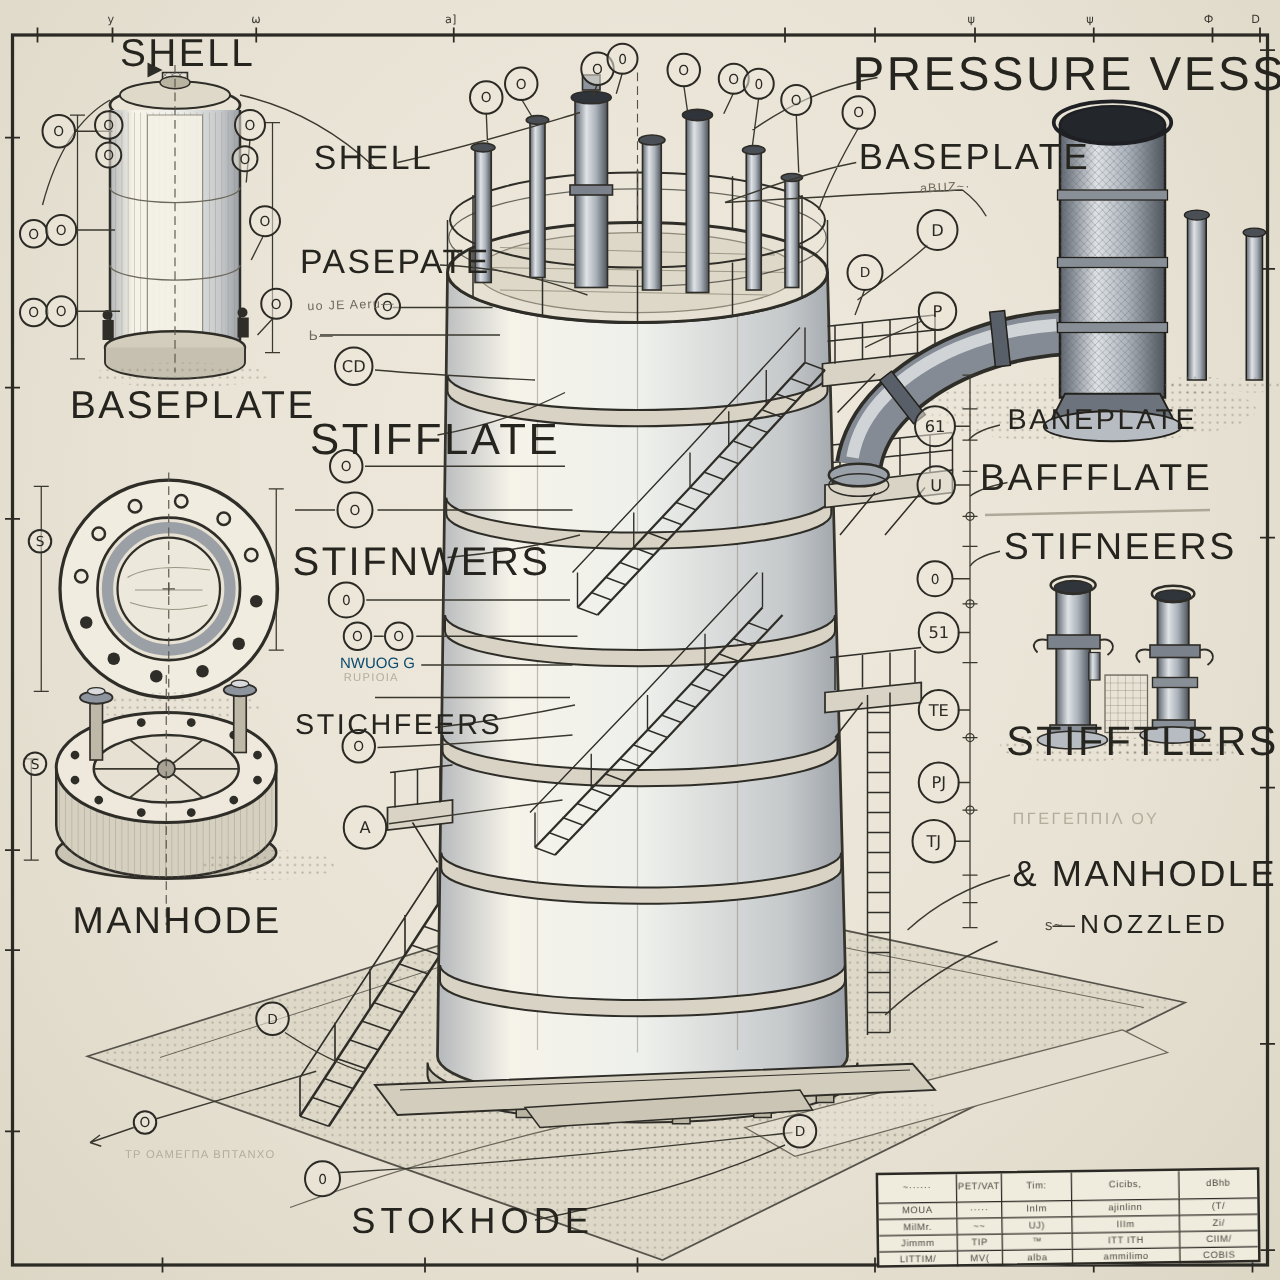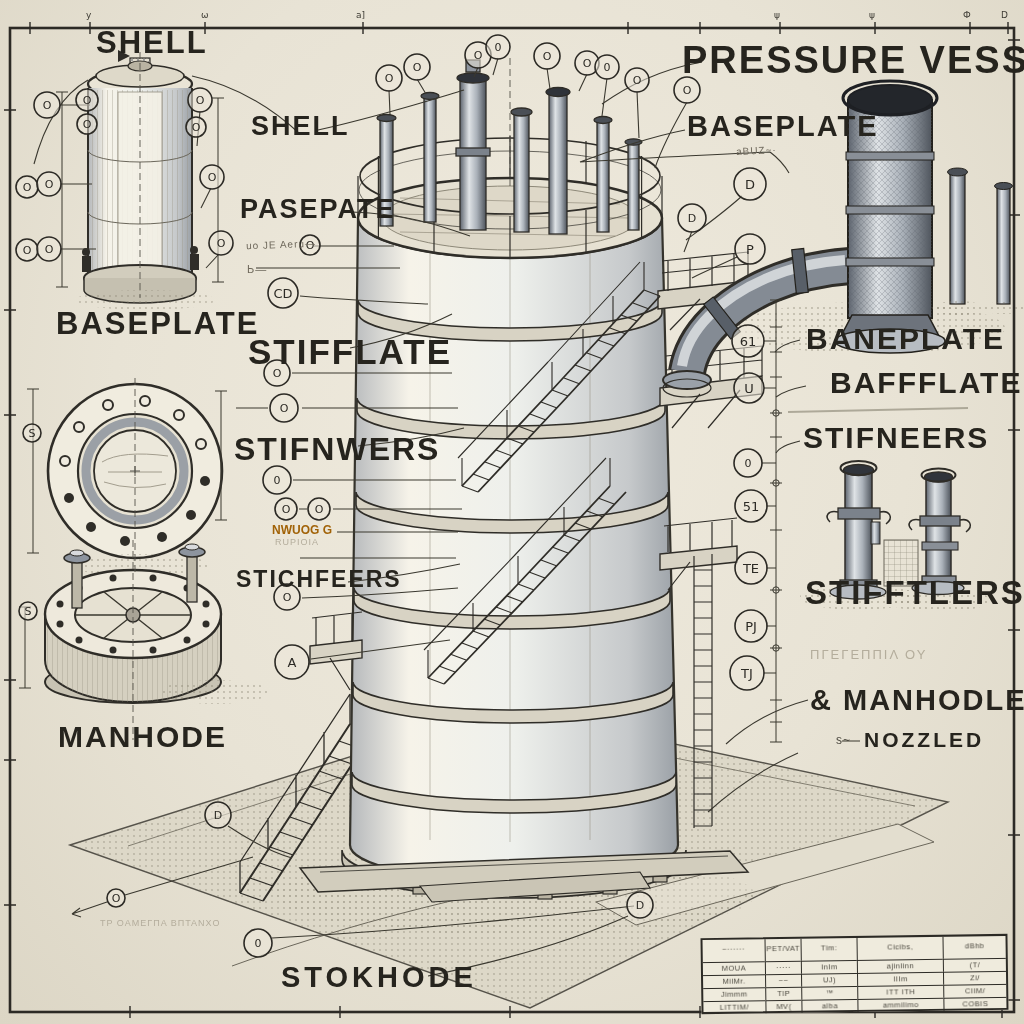--- a/index.html
+++ b/index.html
@@ -1,21 +1,21 @@
 <!DOCTYPE html>
 <html><head>
 <meta charset="utf-8">
 <style>
   html,body{margin:0;padding:0}
   body{width:1024px;height:1024px;position:relative;overflow:hidden;
        background:#e7e2d4;font-family:"Liberation Sans",sans-serif}
   #paper{position:absolute;inset:0;
        background:radial-gradient(ellipse at 50% 40%, #efeadd 0%, #e8e3d5 55%, #dcd6c5 100%)}
   svg{position:absolute;left:0;top:0}
-  .lbl{position:absolute;color:#26241e;letter-spacing:2px;font-weight:700;
+  .lbl{position:absolute;color:#26241e;letter-spacing:2px;font-weight:400;
        white-space:nowrap;transform-origin:left top;line-height:1}
   .note{position:absolute;color:#6f695c;font-size:10px;letter-spacing:1px;
        white-space:nowrap;line-height:1}
   .faded{color:#b4ad9c;filter:blur(.4px)}
   .bal circle{fill:#ece8db;fill-opacity:.55;stroke:#2c2a25;stroke-width:1.6}
   .bal text{font-family:"DejaVu Sans",sans-serif;font-size:11px;fill:#2c2a25;text-anchor:middle}
   .bal.lg text{font-size:13px}
   .bglyph{font-family:"DejaVu Sans",sans-serif;font-size:9px;fill:#3c3a33}
   #tb{position:absolute;left:701px;top:936px;width:307px;height:76px;
       border:2px solid #2c2a25;background:#efebdd;transform:rotate(-0.8deg);
@@ -564,30 +564,30 @@
 <div class="lbl" style="left:58px;top:722px;font-size:30px">MANHODE</div>
 <div class="lbl" style="left:281px;top:963px;font-size:29px;letter-spacing:4px">STOKHODE</div>
 
 <div class="lbl" style="left:251px;top:113px;font-size:27px">SHELL</div>
 <div class="lbl" style="left:240px;top:196px;font-size:27px">PASEPATE</div>
 <div class="lbl" style="left:248px;top:334px;font-size:35px">STIFFLATE</div>
 <div class="lbl" style="left:234px;top:433px;font-size:32px">STIFNWERS</div>
 <div class="lbl" style="left:236px;top:568px;font-size:23px">STICHFEERS</div>
 
 <div class="lbl" style="left:687px;top:112px;font-size:29px">BASEPLATE</div>
-<div class="lbl" style="left:806px;top:324px;font-size:30px">BANEPLATE</div>
-<div class="lbl" style="left:830px;top:368px;font-size:30px">BAFFFLATE</div>
+<div class="lbl" style="left:806px;top:324px;font-size:23px">BANEPLATE</div>
+<div class="lbl" style="left:784px;top:368px;font-size:30px">BAFFFLATE</div>
 <div class="lbl" style="left:803px;top:423px;font-size:30px">STIFNEERS</div>
 <div class="lbl" style="left:805px;top:576px;font-size:33px">STIFFTLERS</div>
 <div class="lbl" style="left:810px;top:686px;font-size:29px">&amp; MANHODLE</div>
 <div class="lbl" style="left:864px;top:729px;font-size:21px;letter-spacing:3px">NOZZLED</div>
 
 <div class="note" style="left:246px;top:240px;transform:rotate(-2deg)">uo JE Aeru—</div>
 <div class="note" style="left:247px;top:264px;font-size:11px">Ь—</div>
-<div class="note" style="left:272px;top:524px;font-size:12px;color:#a16207;font-weight:700;letter-spacing:0">NWUOG G</div>
+<div class="note" style="left:272px;top:524px;font-size:12px;color:#0c4a6e;font-weight:400;letter-spacing:0">NWUOG G</div>
 <div class="note faded" style="left:275px;top:538px;font-size:9px">RUPIOIA</div>
 <div class="note" style="left:736px;top:146px;transform:rotate(-3deg)">aBUZ~·</div>
 <div class="note faded" style="left:810px;top:648px;font-size:13px;letter-spacing:2px">ΠΓΕΓΕΠΠΙΛ ΟΥ</div>
 <div class="note" style="left:836px;top:734px;font-size:12px;color:#4a473e">ѕ~</div>
 <div class="note faded" style="left:100px;top:919px;font-size:9px">ΤΡ ΟΑΜΕΓΠΑ ΒΠΤΑΝΧΟ</div>
 
 <div id="tb">
   <div class="tb-row hd">
     <div class="tb-cell">~······</div>
     <div class="tb-cell">PET/VAT</div>

